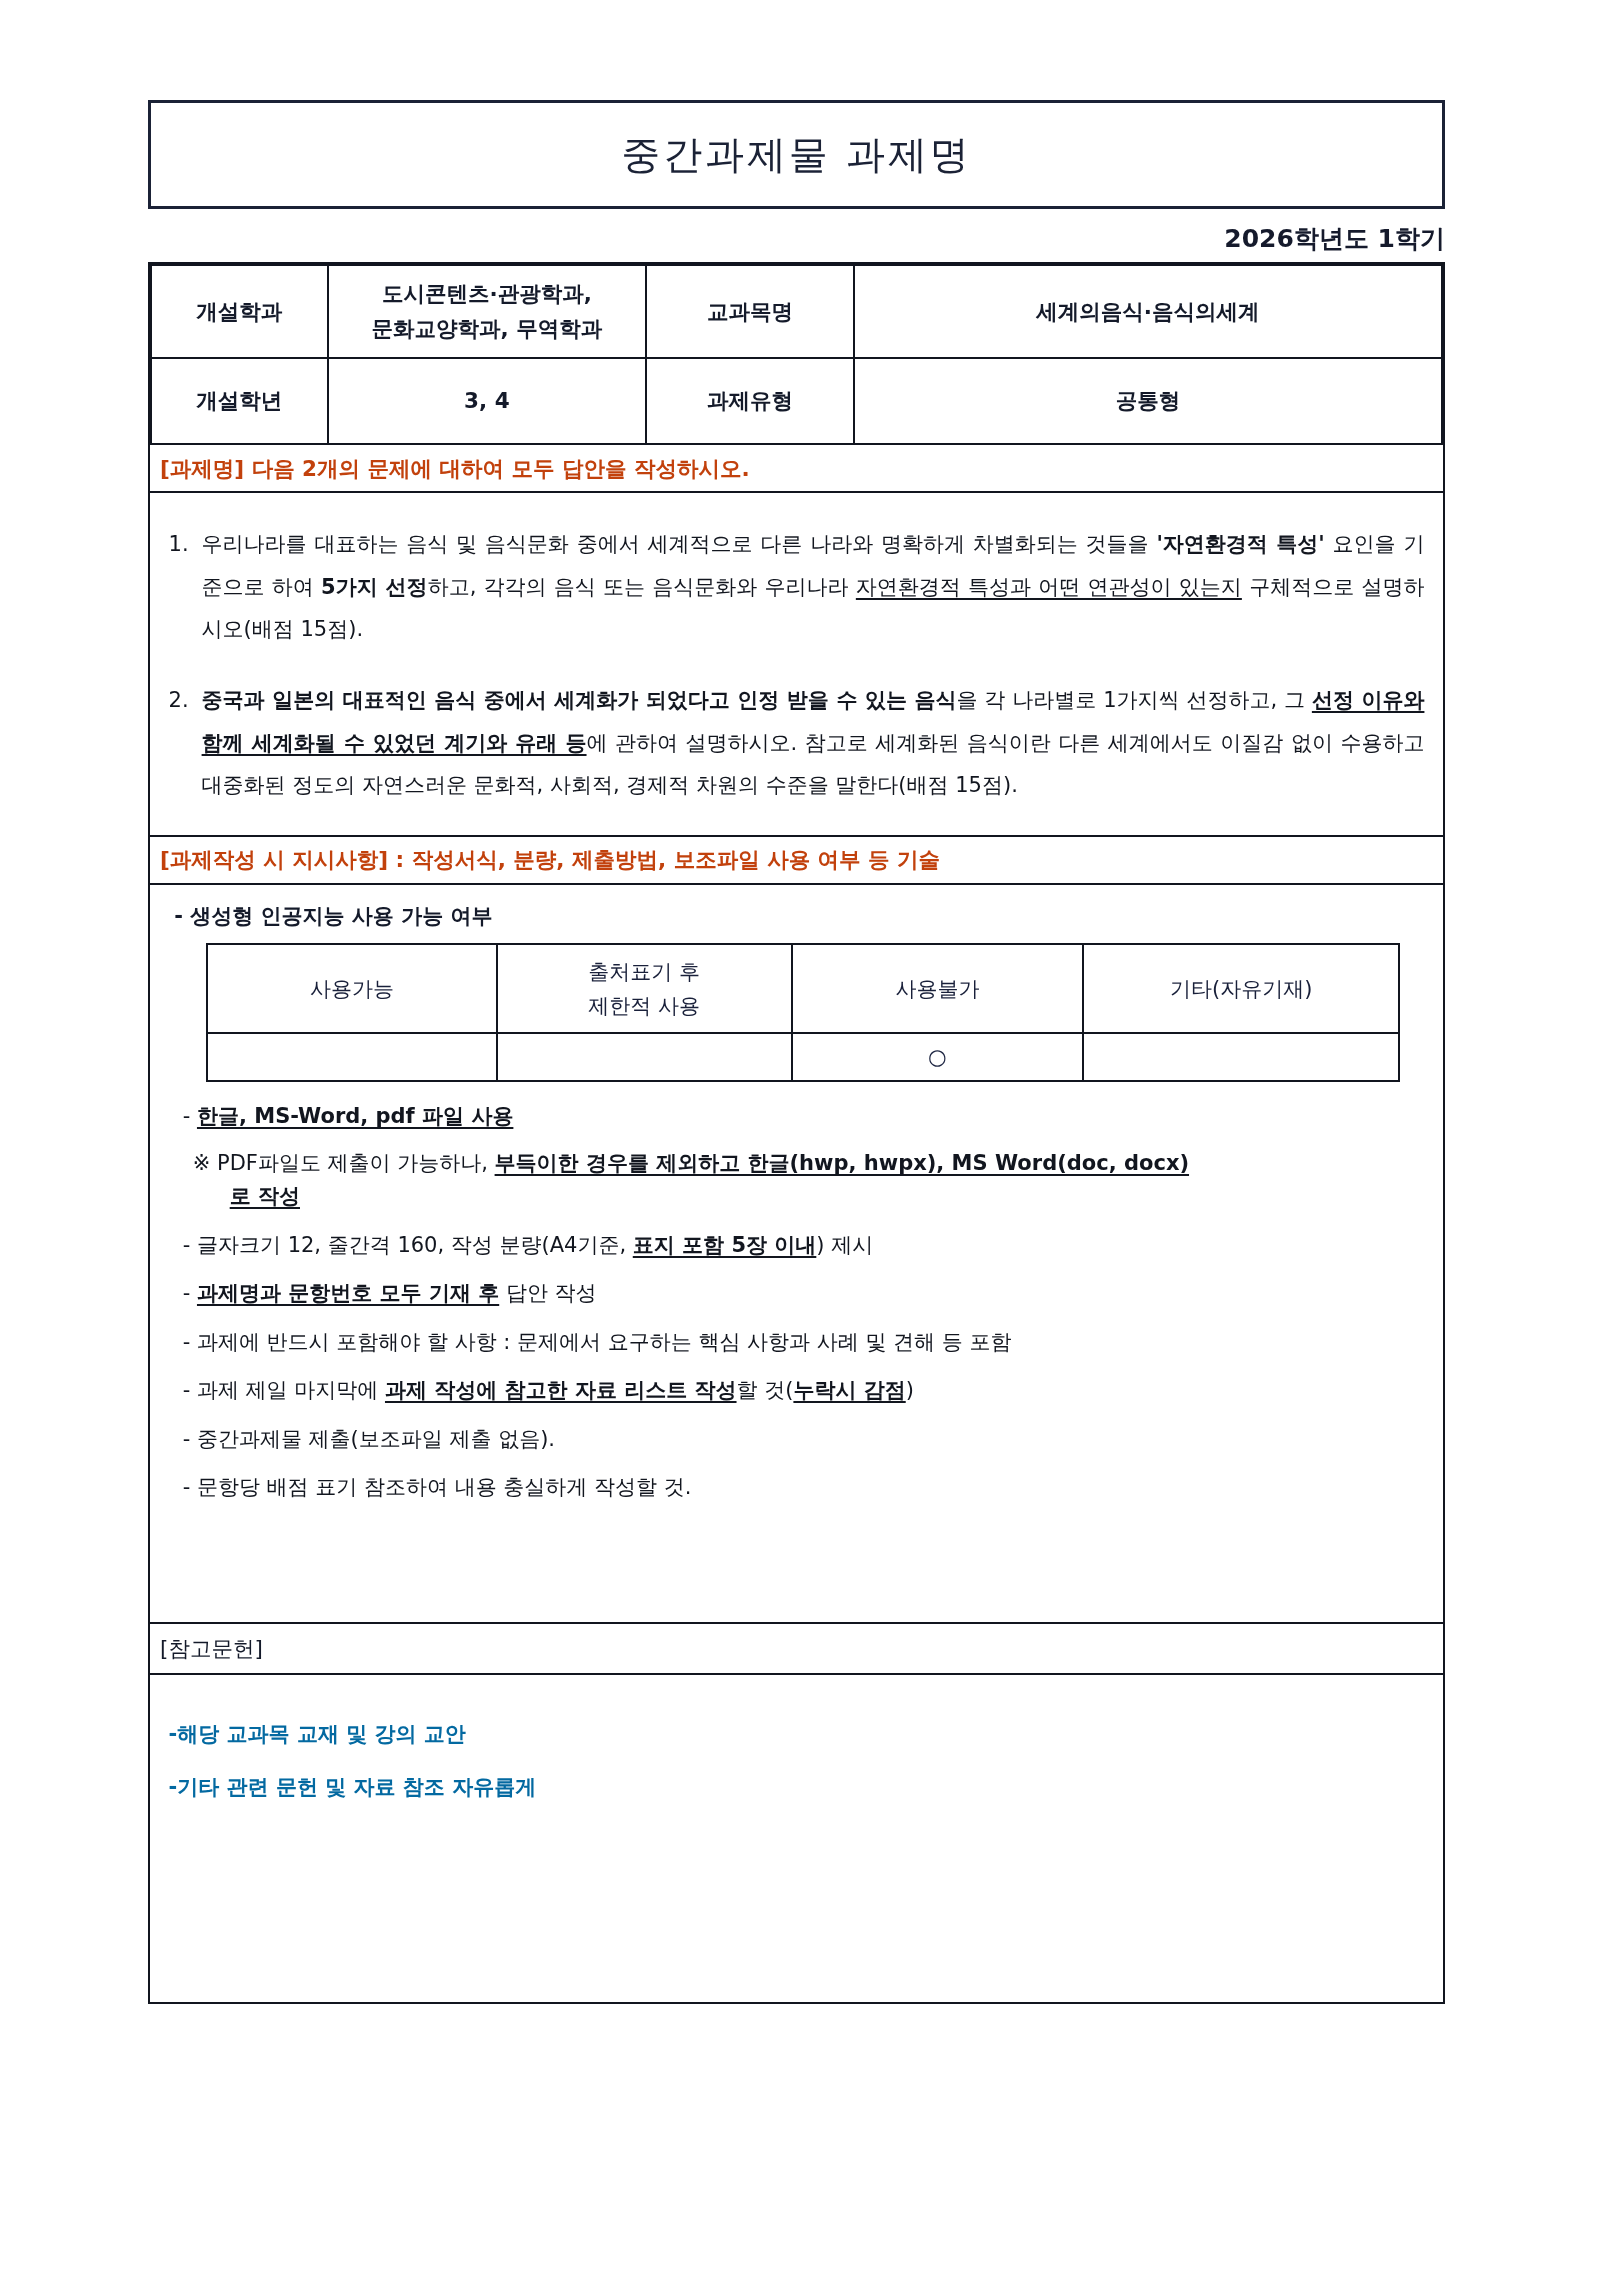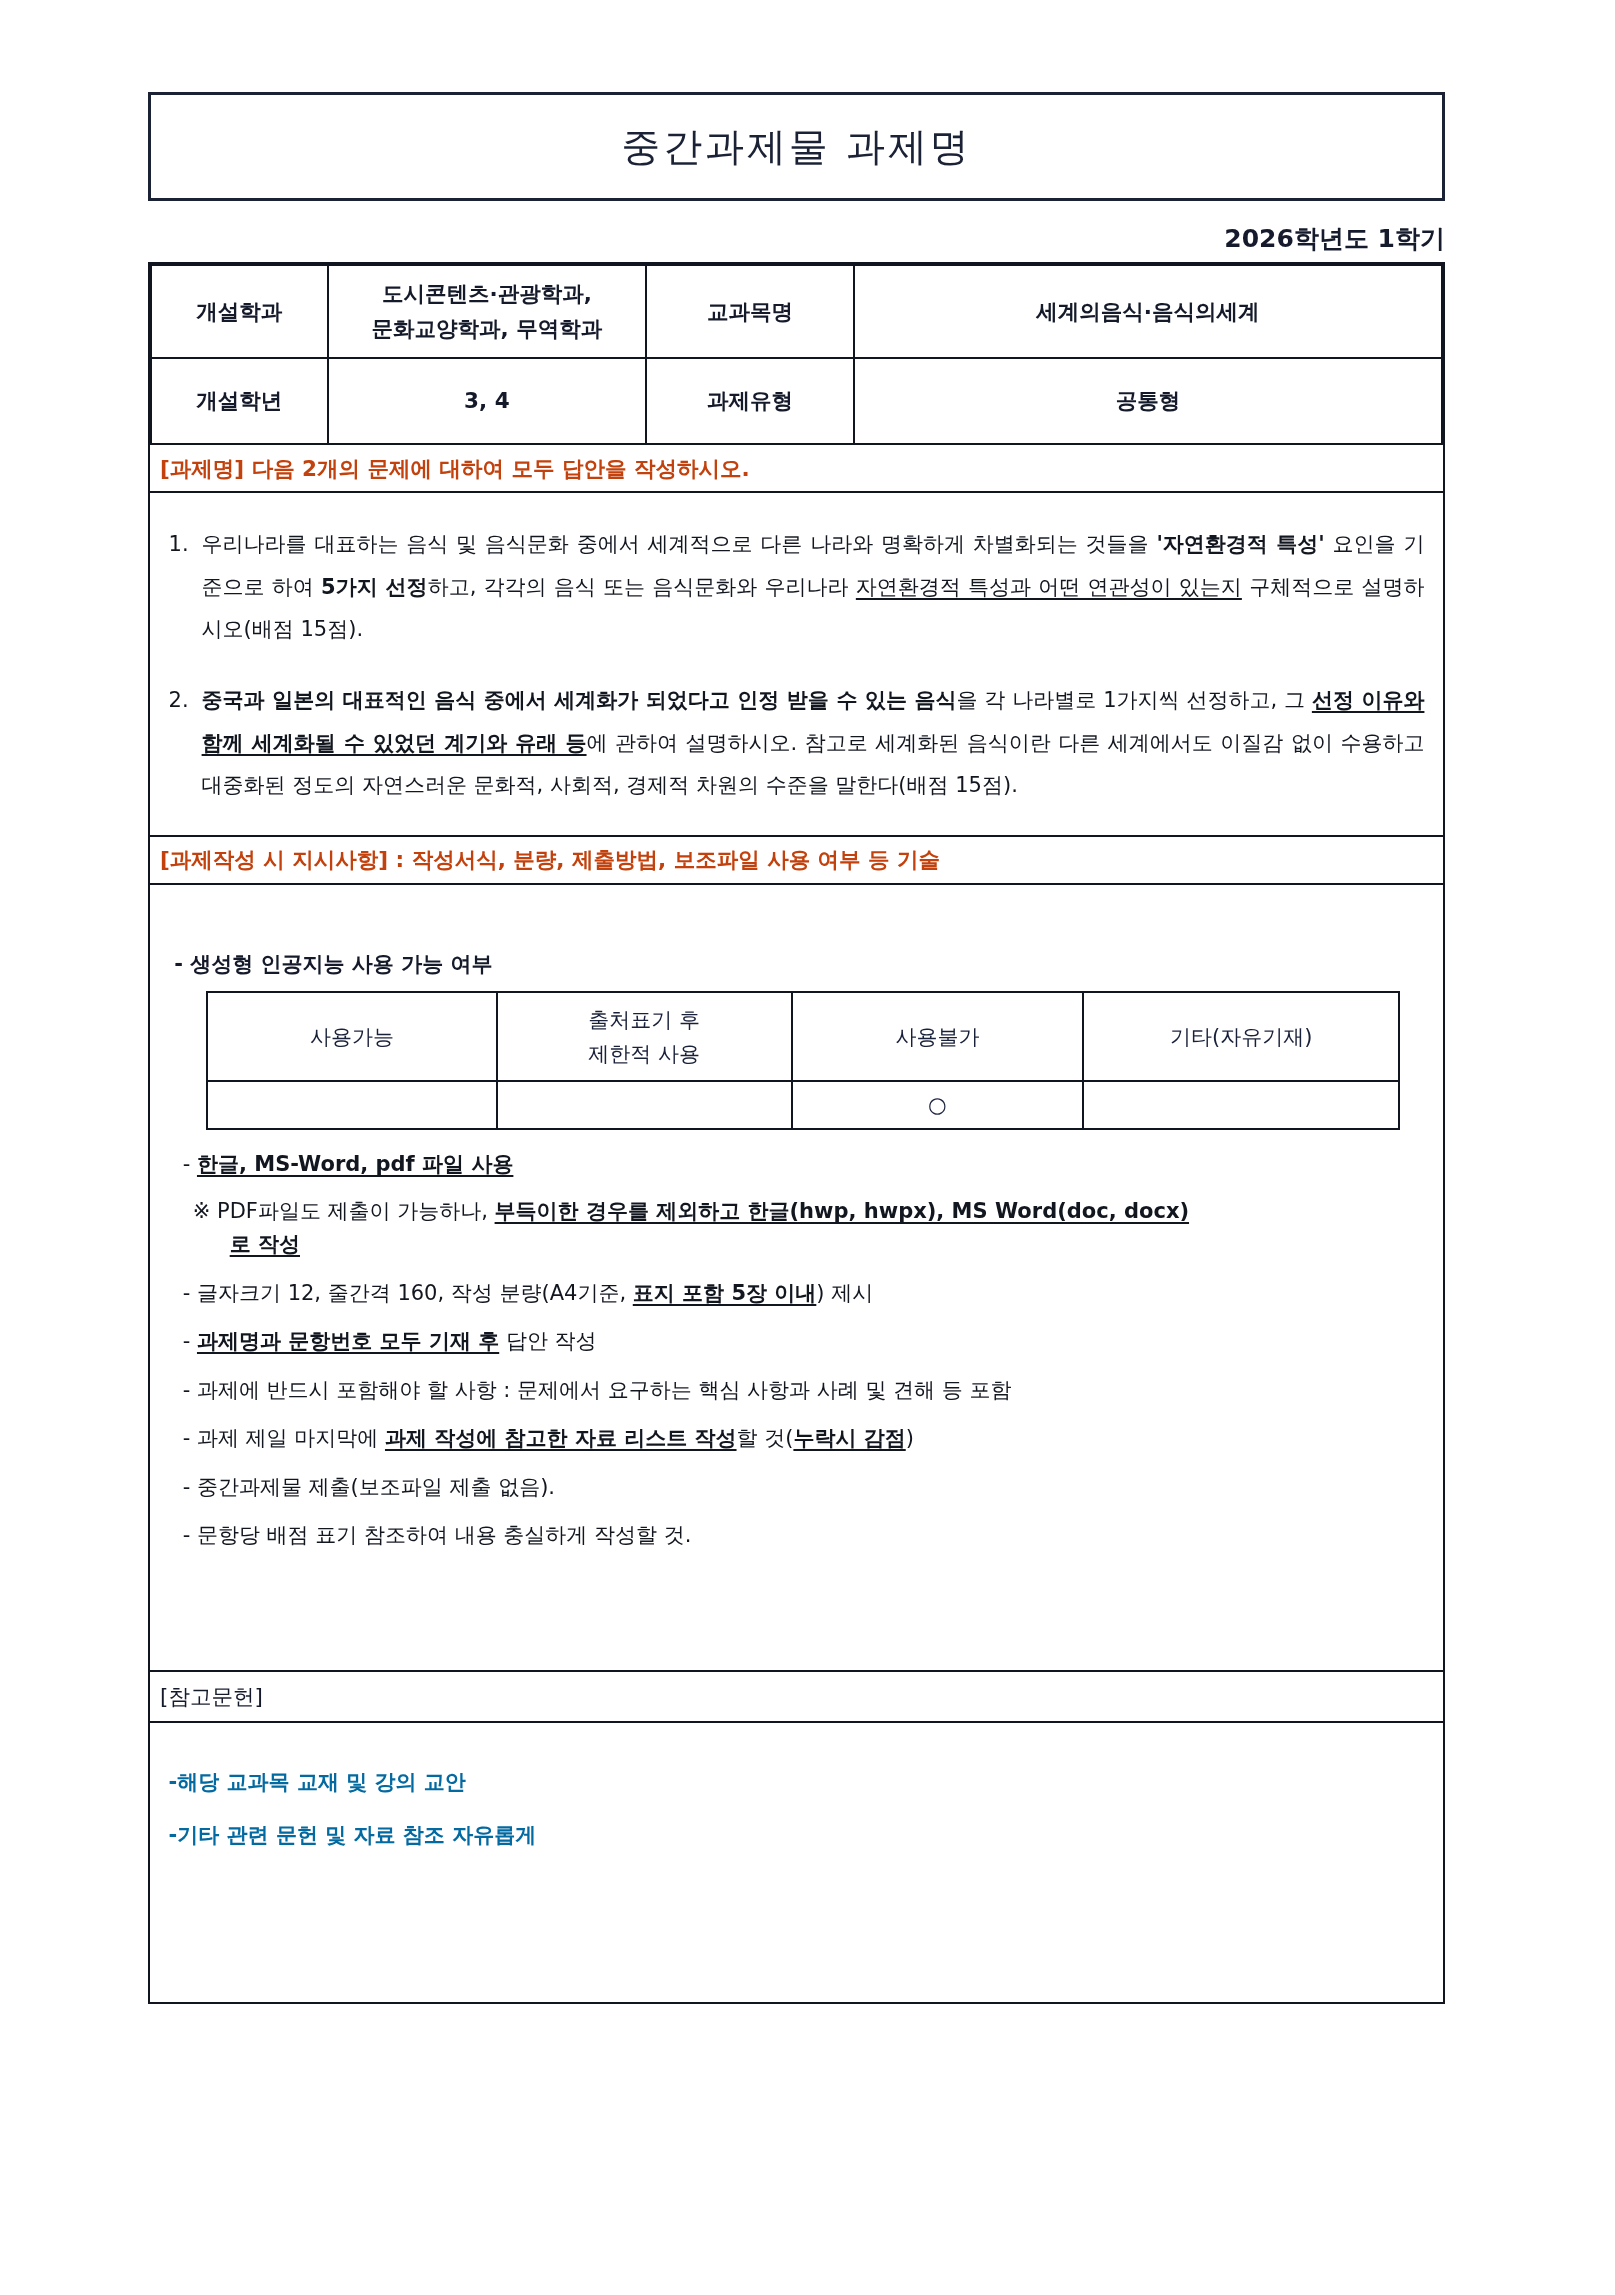--- a/index.html
+++ b/index.html
@@ -21,21 +21,21 @@
     left: 0; top: 0;
     width: 1616px;
     height: 2295px;
     background: #ffffff;
   }
 
   
   .title-box {
     position: absolute;
     left: 148px;
-    top: 92px;
+    top: 100px;
     width: 1297px;
     height: 109px;
     border: 3.6px solid #1b2236;
     box-sizing: border-box;
     display: flex;
     align-items: center;
     justify-content: center;
   }
   .title-text {
     font-size: 39px;
@@ -124,21 +124,20 @@
     text-align: justify;
   }
   b { font-weight: 700; }
   u { text-decoration: underline; text-underline-offset: 3.6px; }
 
   
   .instr-body {
     box-sizing: border-box;
     padding: 13px 17px 15.8px 17px;
     border-bottom: 2.1px solid #11151f;
-    margin-top: 48px;
   }
   .instr-head {
     font-size: 21px;
     font-weight: 700;
     color: #141a2a;
     margin: 4.3px 0 13px 7.2px;
   }
 
   
   .ai-table {

